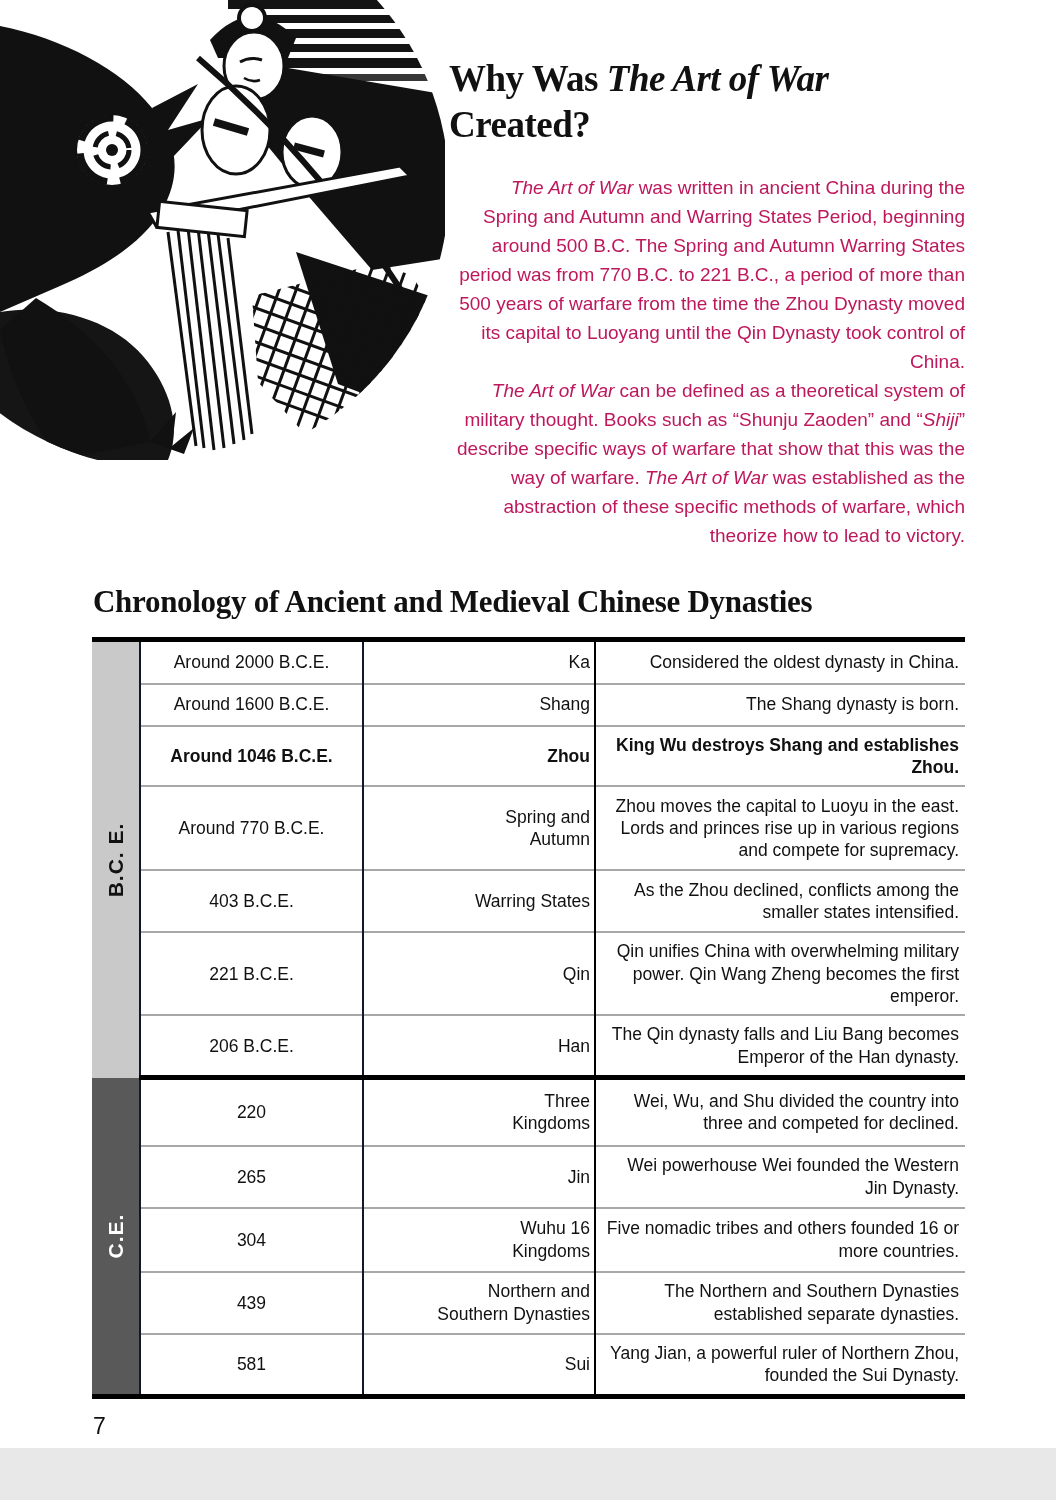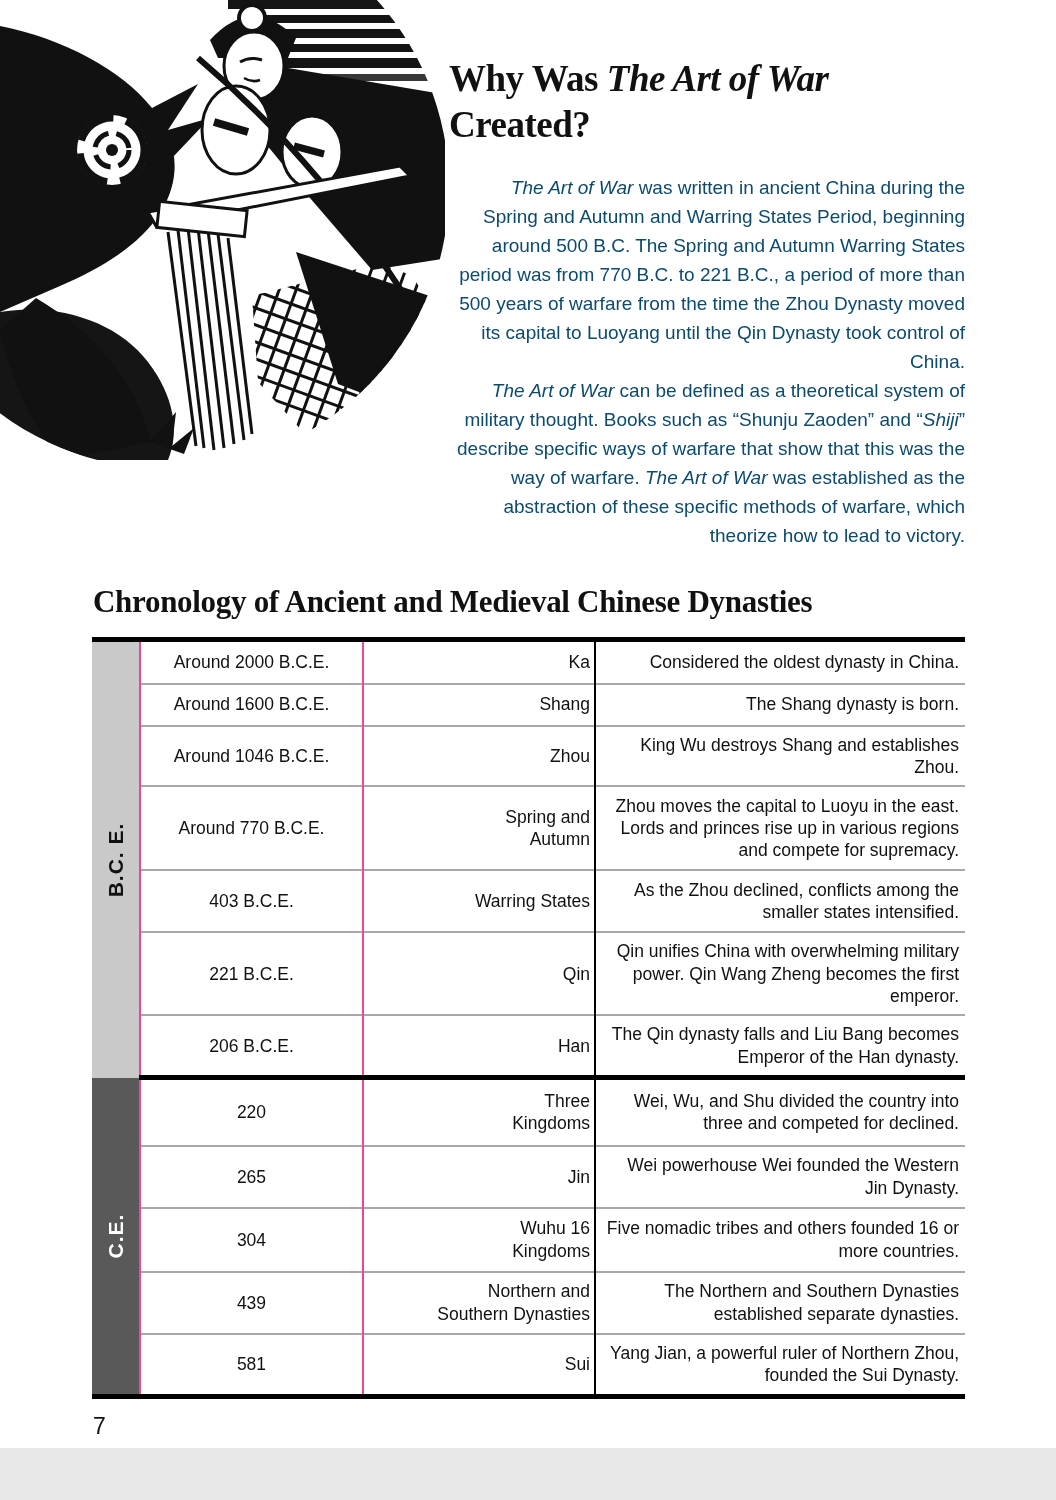--- a/index.html
+++ b/index.html
@@ -27,21 +27,21 @@
     font-size:37px;line-height:46px;
     letter-spacing:-0.5px;
     margin:0 0 25px 0;
   }
   .page-title em{font-style:italic;}
   .body-par{
     margin:0;
     font-size:19px;line-height:29px;
     text-align:right;
     text-indent:26px;
-    color:#0c4a6e;
+    color:#be185d;
   }
   .body-par em{font-style:italic;}
   
   .chronology{clear:both;}
   .chron-heading{
     font-family:"Liberation Serif","DejaVu Serif",serif;
     font-weight:700;
     font-size:31px;
     letter-spacing:-0.3px;
     margin:34px 0 17px 93px;
@@ -58,42 +58,42 @@
   col.c-date{width:223px;}
   col.c-dyn{width:232px;}
   col.c-desc{width:370px;}
   table.chron td{
     font-size:17.5px;
     line-height:1.28;
     vertical-align:middle;
   }
   td.cell-date,td.cell-dyn{
     text-align:center;
-    border-left:2px solid #ec4899;
+    border-left:2px solid #0f172a;
     padding:7px 4px;
   }
   td.cell-dyn{white-space:pre-line;text-align:right;}
   td.cell-desc{
     border-left:2px solid #000;
     padding:7px 6px 7px 10px;
     text-align:right;
   }
   th.era-band{position:relative;padding:0;border:0;}
   th.era-band .era-label{
     position:absolute;left:50%;top:50%;
     transform:translate(-50%,-50%) rotate(-90deg);
     font-size:21px;font-weight:bold;letter-spacing:1px;
     white-space:nowrap;
   }
   tr.row-sep td{border-top:2px solid #a8a8a8;}
   tr.era-break td{border-top:5px solid #000;}
   
   table.chron tr:nth-of-type(1){height:44px;}
   table.chron tr:nth-of-type(2){height:42px;}
-  table.chron tr:nth-of-type(3){height:56px;}
+  table.chron tr:nth-of-type(3){height:56px;font-weight:bold;}
   table.chron tr:nth-of-type(4){height:84px;}
   table.chron tr:nth-of-type(5){height:62px;}
   table.chron tr:nth-of-type(6){height:80px;}
   table.chron tr:nth-of-type(7){height:60px;}
   table.chron tr:nth-of-type(8){height:68px;}
   table.chron tr:nth-of-type(9){height:62px;}
   table.chron tr:nth-of-type(10){height:64px;}
   table.chron tr:nth-of-type(11){height:62px;}
   table.chron tr:nth-of-type(12){height:60px;}
   

